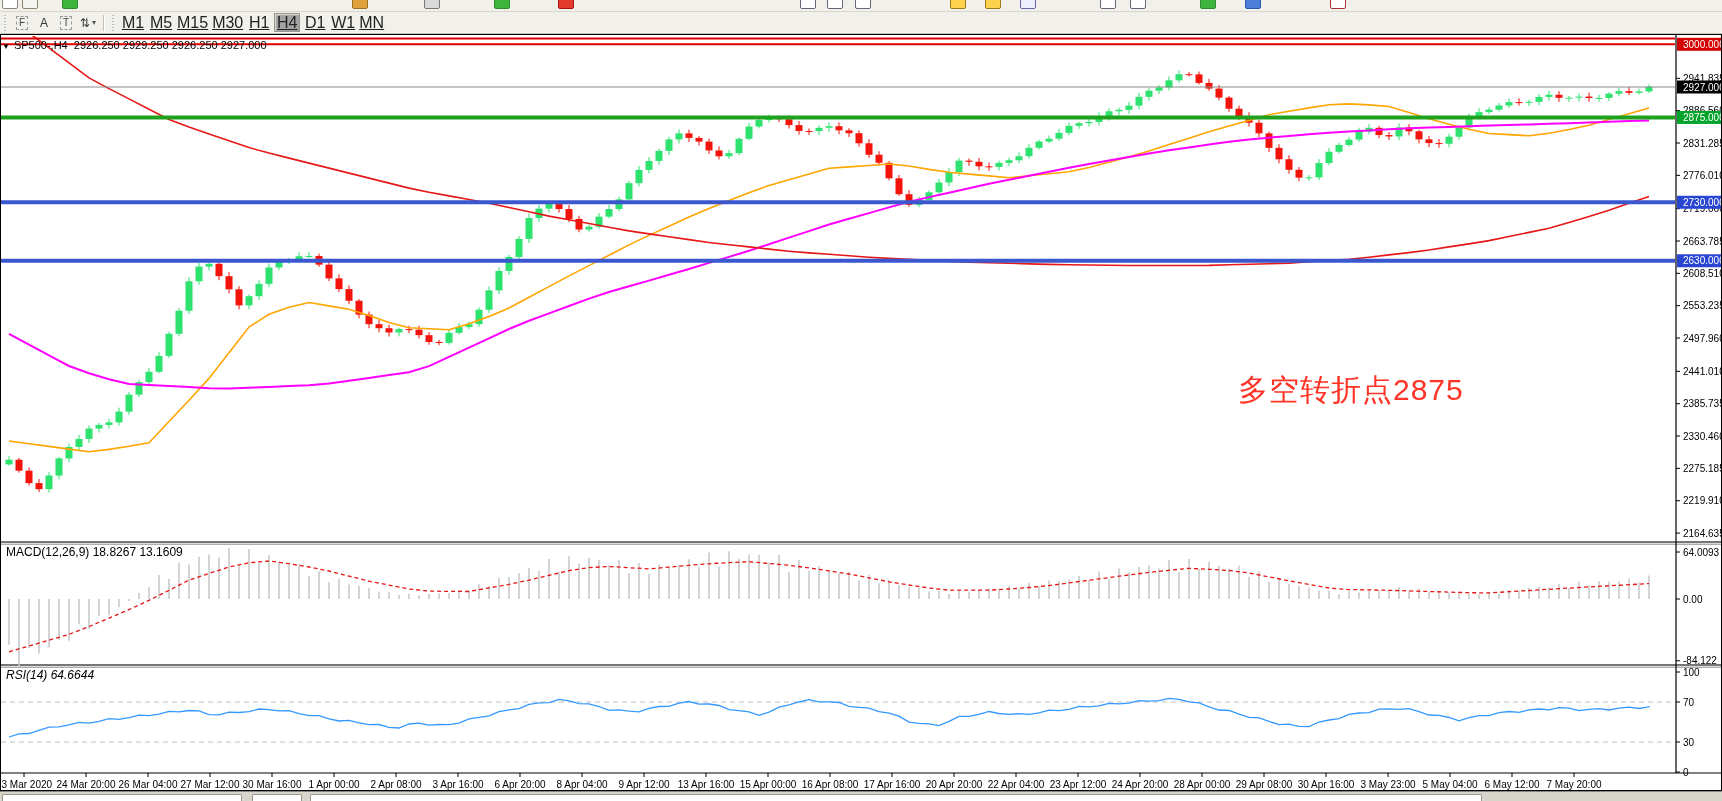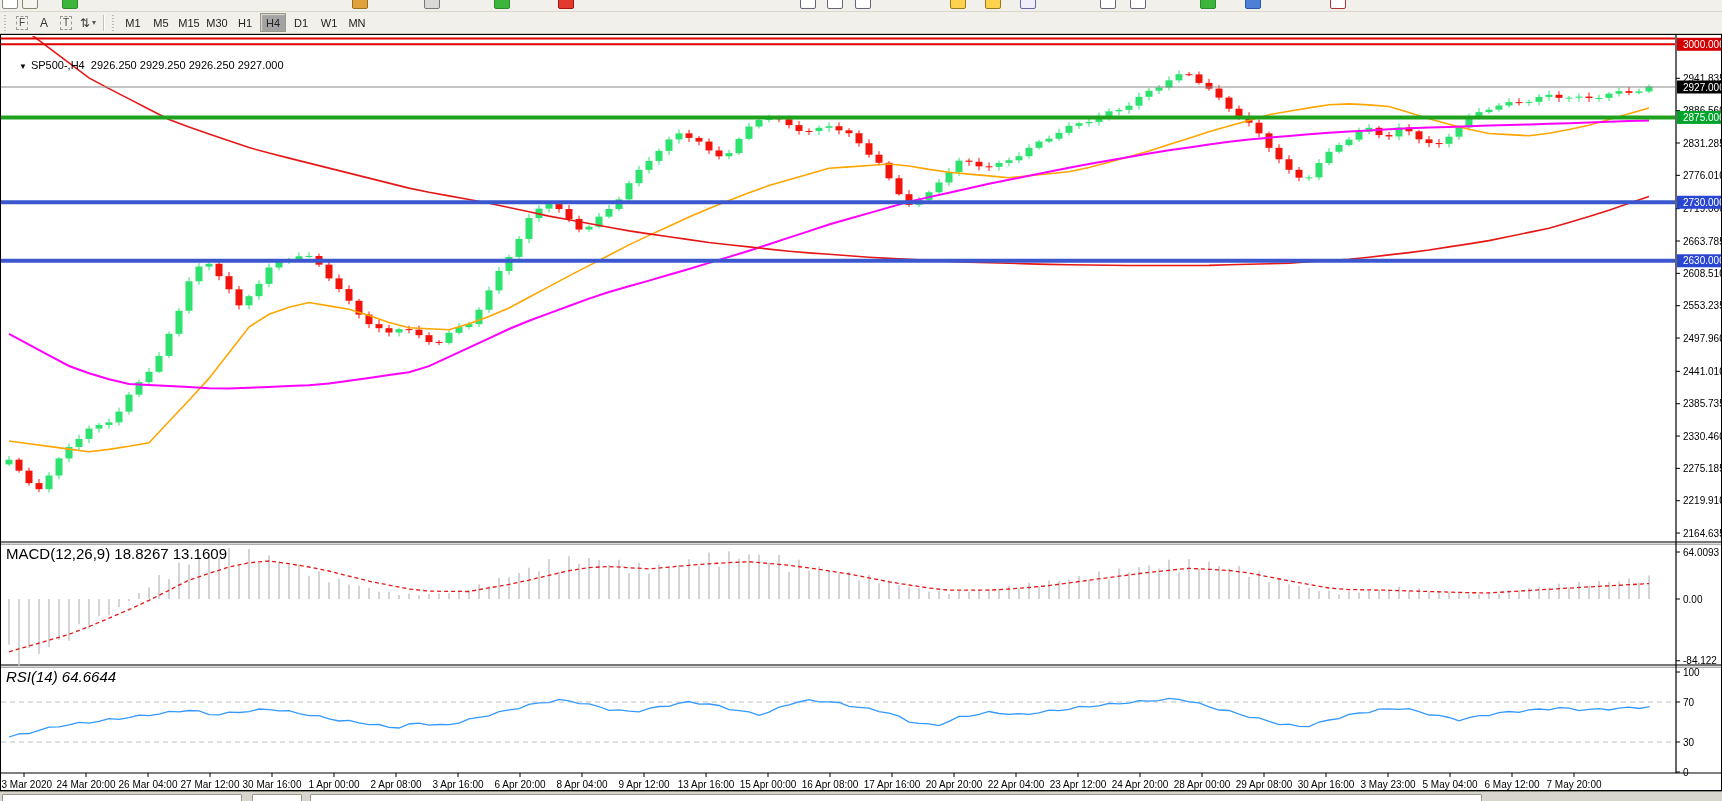--- a/index.html
+++ b/index.html
@@ -7,29 +7,29 @@
 
   
   .tb1{position:relative;height:11px;background:#f2f0ea;border-bottom:1px solid #d9d6cc;overflow:hidden;}
   .tb1 .micon{position:absolute;top:-7px;width:14px;height:14px;border:1px solid #888;background:#fff;border-radius:2px;}
   .tb2{position:relative;height:21px;background:#f2f0ea;border-bottom:1px solid #c9c6bc;display:flex;align-items:center;overflow:hidden;}
   .handle{width:5px;height:16px;margin:0 3px;background-image:repeating-linear-gradient(#bbb 0 1px,transparent 1px 3px);background-size:2px 100%;background-repeat:repeat-y;background-position:1px 0;}
   .tool{min-width:20px;height:18px;margin:0 1px;display:flex;align-items:center;justify-content:center;font-size:12px;color:#333;cursor:default;}
   .tool .boxed{border:1px dashed #999;padding:0 2px;font-size:10px;line-height:12px;color:#444;}
   .tool .caret{font-size:8px;color:#555;margin-left:2px;}
   .vsep{width:1px;height:16px;background:#c4c1b6;margin:0 4px;box-shadow:1px 0 0 #fff;}
-  .tfbtn{min-width:24px;height:17px;margin:15px 1px;display:flex;align-items:center;justify-content:center;font-size:11px;color:#222;border:1px solid transparent;cursor:default;}
+  .tfbtn{min-width:24px;height:17px;margin:15px 1px;display:flex;align-items:center;justify-content:center;font-size:16px;color:#222;border:1px solid transparent;cursor:default;text-decoration:underline;}
   .tfbtn.active{background:#a3a3a3;border:1px solid #9a978c;box-shadow:inset 1px 1px 1px #dddacf;}
 
   
   .chartwin{position:relative;width:1722px;height:757px;background:#fff;}
   .chartwin svg{position:absolute;left:0;top:0;}
-  .title{position:absolute;left:19px;top:5px;font-size:11px;color:#000;white-space:nowrap;z-index:5;margin-top:20px;}
+  .title{position:absolute;left:2px;top:5px;font-size:11px;color:#000;white-space:nowrap;z-index:5;}
   .title .tri{font-size:8px;margin-right:4px;color:#000;}
-  .indlabel{position:absolute;font-size:15px;color:#000;white-space:nowrap;z-index:5;}
+  .indlabel{position:absolute;font-size:12px;color:#000;white-space:nowrap;z-index:5;}
   .annot{position:absolute;left:1238px;top:336px;font-size:30px;color:#ff3426;white-space:nowrap;z-index:6;letter-spacing:1px;}
 
   
   .statusbar{position:relative;height:10px;background:#d8d5cc;border-top:1px solid #8a887e;overflow:hidden;}
   .statusbar .cell{position:absolute;top:2px;height:14px;background:#fff;border:1px solid #9a988e;border-radius:1px;}
 </style>
 </head>
 <body>
 
 <div class="app">
@@ -728,20 +728,21 @@
       </svg>
 
     <div class="title">
       <span class="tri">▼</span><span>SP500-,H4</span>&nbsp;
       <span>2926.250 2929.250 2926.250 2927.000</span>
     </div>
 
     <div class="indlabel" style="left:6px;top:511px;">MACD(12,26,9) 18.8267 13.1609</div>
     <div class="indlabel" style="left:6px;top:634px;font-style:italic;">RSI(14) 64.6644</div>
 
+    <div class="annot">多空转折点2875</div>
   </div>
 
   <div class="statusbar" id="statusbar">
       <div class="cell" style="left: 2px; width: 238px;"></div>
       <div class="cell" style="left: 252px; width: 48px;"></div>
       <div class="cell" style="left: 310px; width: 1170px;"></div>
     </div>
 </div>
 
 </body></html>

